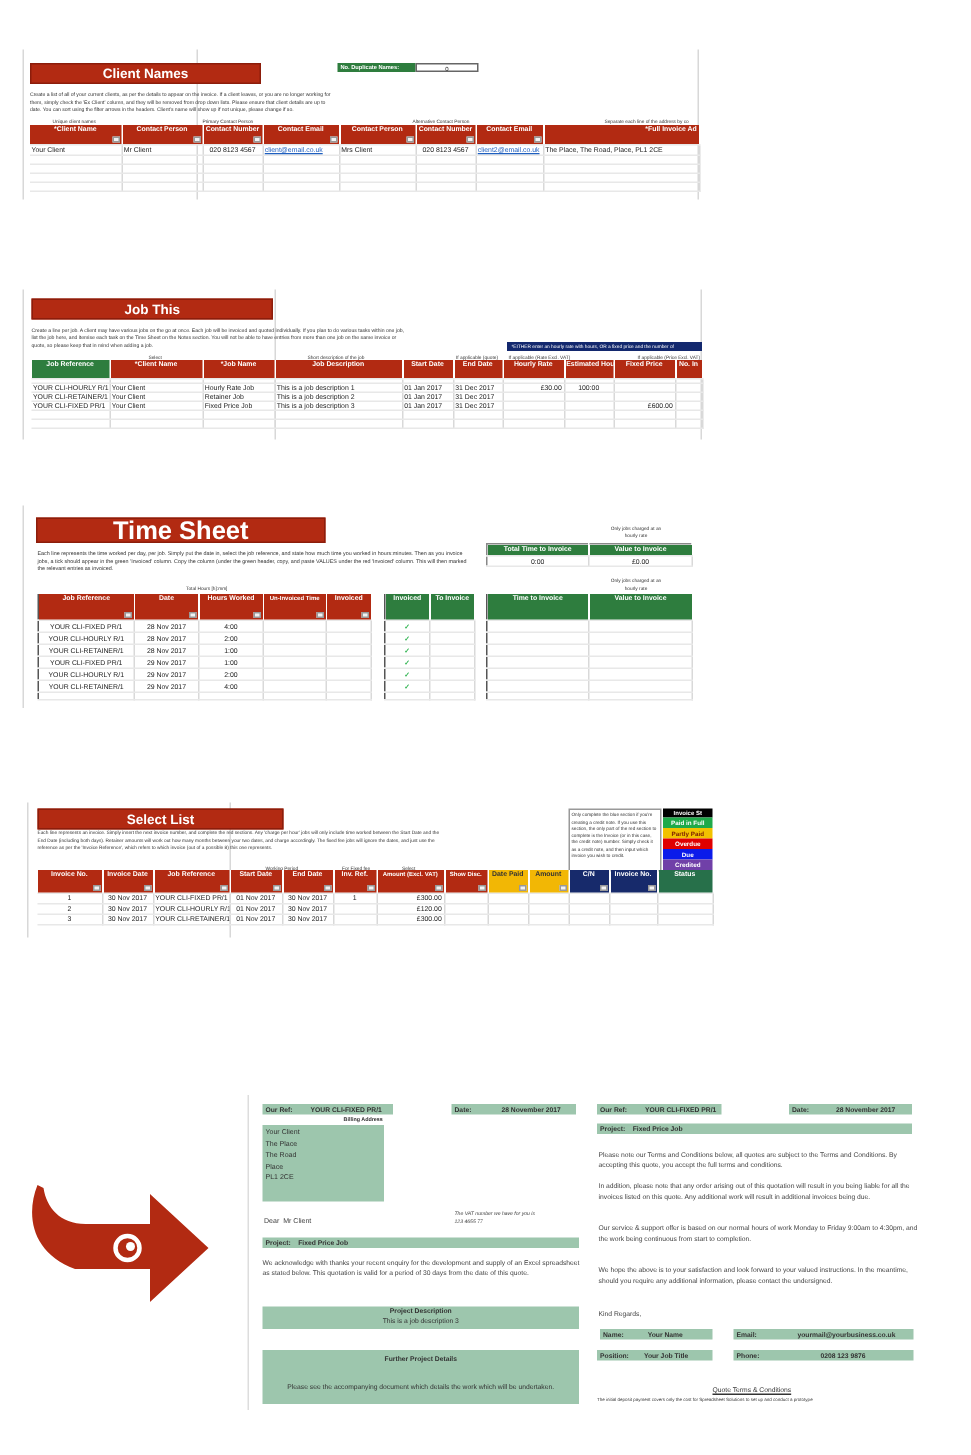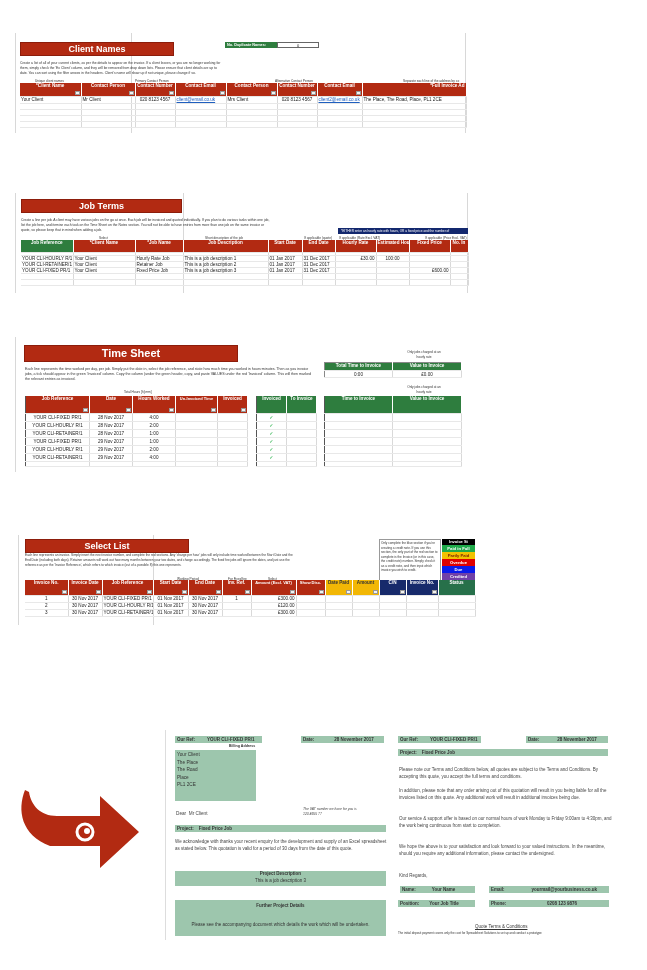--- a/index.html
+++ b/index.html
@@ -112,21 +112,21 @@
         <td></td>
         <td></td>
         <td></td>
       </tr>
 </tbody>
   </table>
 
 <div class="vline" style="left:15px;top:193px;height:100px"></div>
 <div class="vline" style="left:183px;top:193px;height:100px"></div>
 <div class="vline" style="left:467px;top:193px;height:100px"></div>
-<div class="title-bar" style="left:21px;top:199px;width:161px;height:14px;font-size:9px;line-height:12px">Job Terms</div>
+<div class="title-bar" style="left:21px;top:199px;width:161px;height:14px;font-size:9px;line-height:12px">Job This</div>
 <div class="desc" style="left:21px;top:218px;width:250px">Create a line per job. A client may have various jobs on the go at once. Each job will be invoiced and quoted individually. If you plan to do various tasks within one job, list the job here, and itemise each task on the Time Sheet on the Notes section. You will not be able to have entries from more than one job on the same invoice or quote, so please keep that in mind when adding a job.</div>
 <div class="lbl" style="left:99px;top:236px">Select</div>
 <div class="lbl" style="left:205px;top:236px">Short description of the job</div>
 <div class="lbl" style="left:304px;top:236px">If applicable (quote)</div>
 <div class="lbl" style="left:339px;top:236px">If applicable (Rate Excl. VAT)</div>
 <div class="lbl" style="left:425px;top:236px">If applicable (Price Excl. VAT)</div>
 <div class="abs" style="left:338px;top:228px;width:130px;height:6px;background:#13286e;color:#fff;font-size:3.2px;line-height:6px;white-space:nowrap;overflow:hidden;padding-left:3px">*EITHER enter an hourly rate with hours, OR a fixed price and the number of</div>
 
 <table style="left:21px;top:240px;width:447px">
   <colgroup>
@@ -223,21 +223,21 @@
         <td></td>
         <td></td>
         <td></td>
         <td></td>
         <td></td>
       </tr>
 </tbody>
   </table>
 
 <div class="vline" style="left:15px;top:337px;height:135px"></div>
-<div class="title-bar" style="left:24px;top:345px;width:214px;height:17px;font-size:11px;line-height:15px">Time Sheet</div>
+<div class="title-bar" style="left:24px;top:345px;width:193px;height:17px;font-size:17px;line-height:15px">Time Sheet</div>
 <div class="desc" style="left:25px;top:367px;width:290px;font-size:3.6px">Each line represents the time worked per day, per job. Simply put the date in, select the job reference, and state how much time you worked in hours:minutes. Then as you invoice jobs, a tick should appear in the green 'Invoiced' column. Copy the column (under the green header, copy, and paste VALUES under the red 'Invoiced' column. This will then marked the relevant entries as invoiced.</div>
 <div class="lbl" style="left:124px;top:390px">Total Hours [h]:mm]</div>
 <div class="lbl" style="left:407px;top:350px;width:34px;white-space:normal;text-align:center;line-height:5px">Only jobs charged at an hourly rate</div>
 <div class="lbl" style="left:407px;top:385px;width:34px;white-space:normal;text-align:center;line-height:5px">Only jobs charged at an hourly rate</div>
 
 <table style="left:324px;top:362px;width:137px;border:1px solid #888">
   <colgroup>
       <col style="width:68px">
       <col style="width:69px">
     </colgroup>

